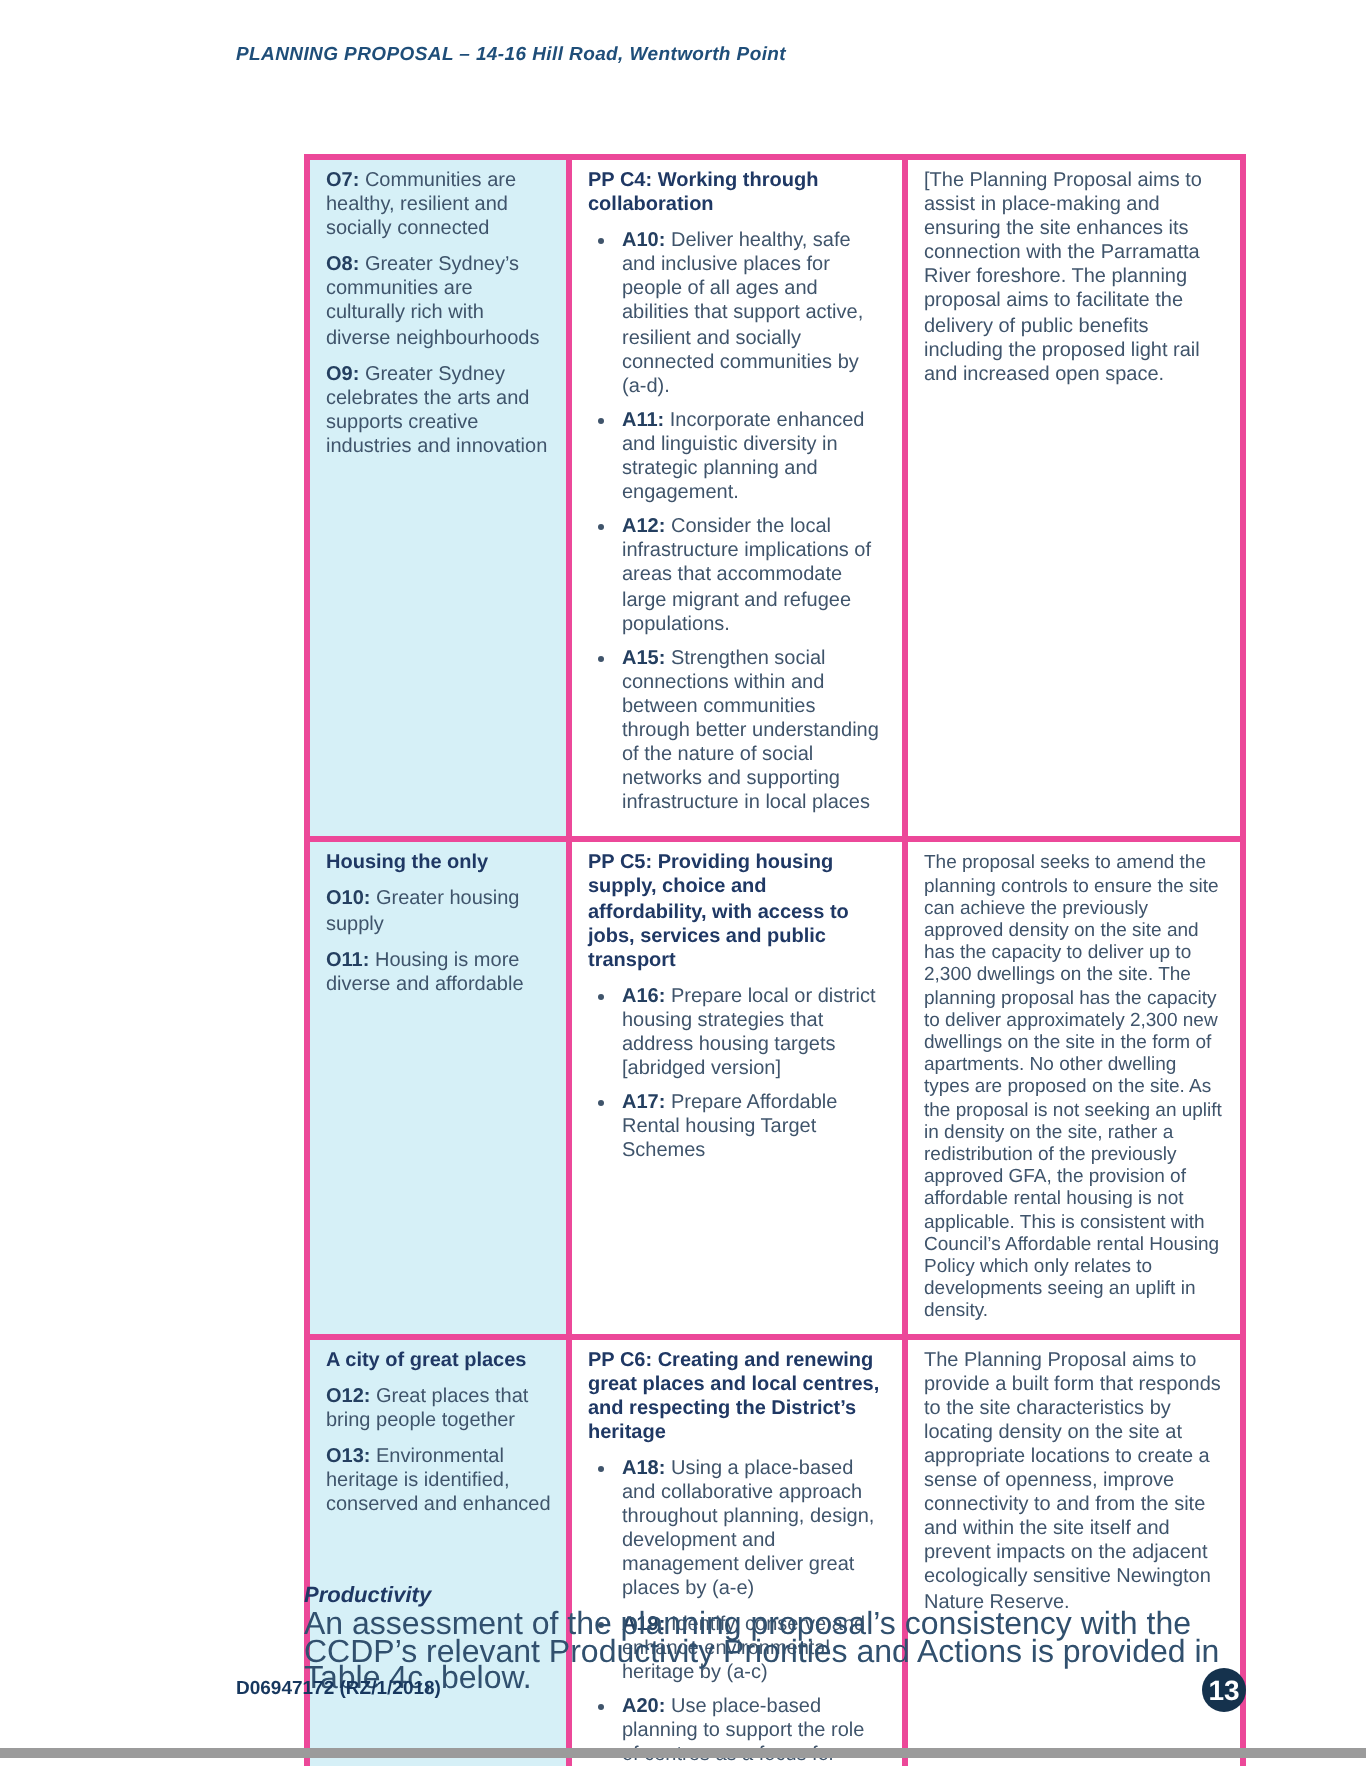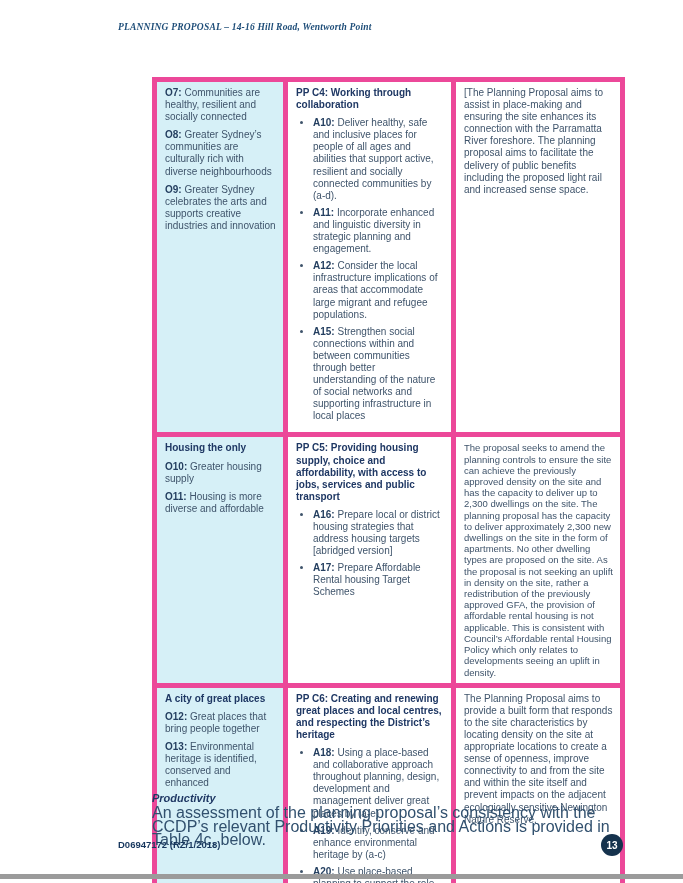--- a/index.html
+++ b/index.html
@@ -13,33 +13,32 @@
   }
   .doc-header {
     position: absolute;
     left: 118px;
     top: 22px;
     font-size: 9.5px;
     font-style: italic;
     font-weight: bold;
     letter-spacing: 0.2px;
     color: #1f4e79;
-    font-family: Liberation Serif, serif;
   }
   table.matrix {
     position: absolute;
     left: 152px;
     top: 77px;
     width: 468px;
     border-collapse: collapse;
     table-layout: fixed;
     border: 1px solid #595959;
   }
   .matrix td {
-    border: 5px solid #ec4899;
+    border: 3px solid #ec4899;
     vertical-align: top;
     padding: 5px 7px 5px 8px;
     font-size: 10px;
     line-height: 12.1px;
     color: #3f546b;
   }
   tr.r1 { height: 245px; }
   tr.r2 { height: 235px; }
   tr.r3 { height: 201px; }
   td.c1 { background: #d6f0f7; }
@@ -83,21 +82,21 @@
   }
   .page-badge {
     position: absolute;
     left: 601px;
     top: 834px;
     width: 22px;
     height: 22px;
     border-radius: 50%;
     background: #15324d;
     color: #ffffff;
-    font-size: 10px;
+    font-size: 14px;
     font-weight: bold;
     display: flex;
     align-items: center;
     justify-content: center;
   }
   .bottom-bar {
     position: absolute;
     left: 0;
     top: 874px;
     width: 683px;
@@ -129,21 +128,21 @@
       <td class="c2">
         <p class="cell-title">PP C4: Working through collaboration</p>
         <ul class="actions">
           <li><b>A10:</b><span> Deliver healthy, safe and inclusive places for people of all ages and abilities that support active, resilient and socially connected communities by (a-d).</span></li>
           <li><b>A11:</b><span> Incorporate enhanced and linguistic diversity in strategic planning and engagement.</span></li>
           <li><b>A12:</b><span> Consider the local infrastructure implications of areas that accommodate large migrant and refugee populations.</span></li>
           <li><b>A15:</b><span> Strengthen social connections within and between communities through better understanding of the nature of social networks and supporting infrastructure in local places</span></li>
         </ul>
       </td>
       <td class="c3">
-        <p>[The Planning Proposal aims to assist in place-making and ensuring the site enhances its connection with the Parramatta River foreshore. The planning proposal aims to facilitate the delivery of public benefits including the proposed light rail and increased sense space.</p>
+        <p>[The Planning Proposal aims to assist in place-making and ensuring the site enhances its connection with the Parramatta River foreshore. The planning proposal aims to facilitate the delivery of public benefits including the proposed light rail and increased open space.</p>
       </td>
     </tr>
 
     <tr class="r2">
       <td class="c1">
         <p class="cell-title">Housing the only</p>
         <p class="item"><b>O10:</b><span> Greater housing supply</span></p>
         <p class="item"><b>O11:</b><span> Housing is more diverse and affordable</span></p>
       </td>
       <td class="c2">

